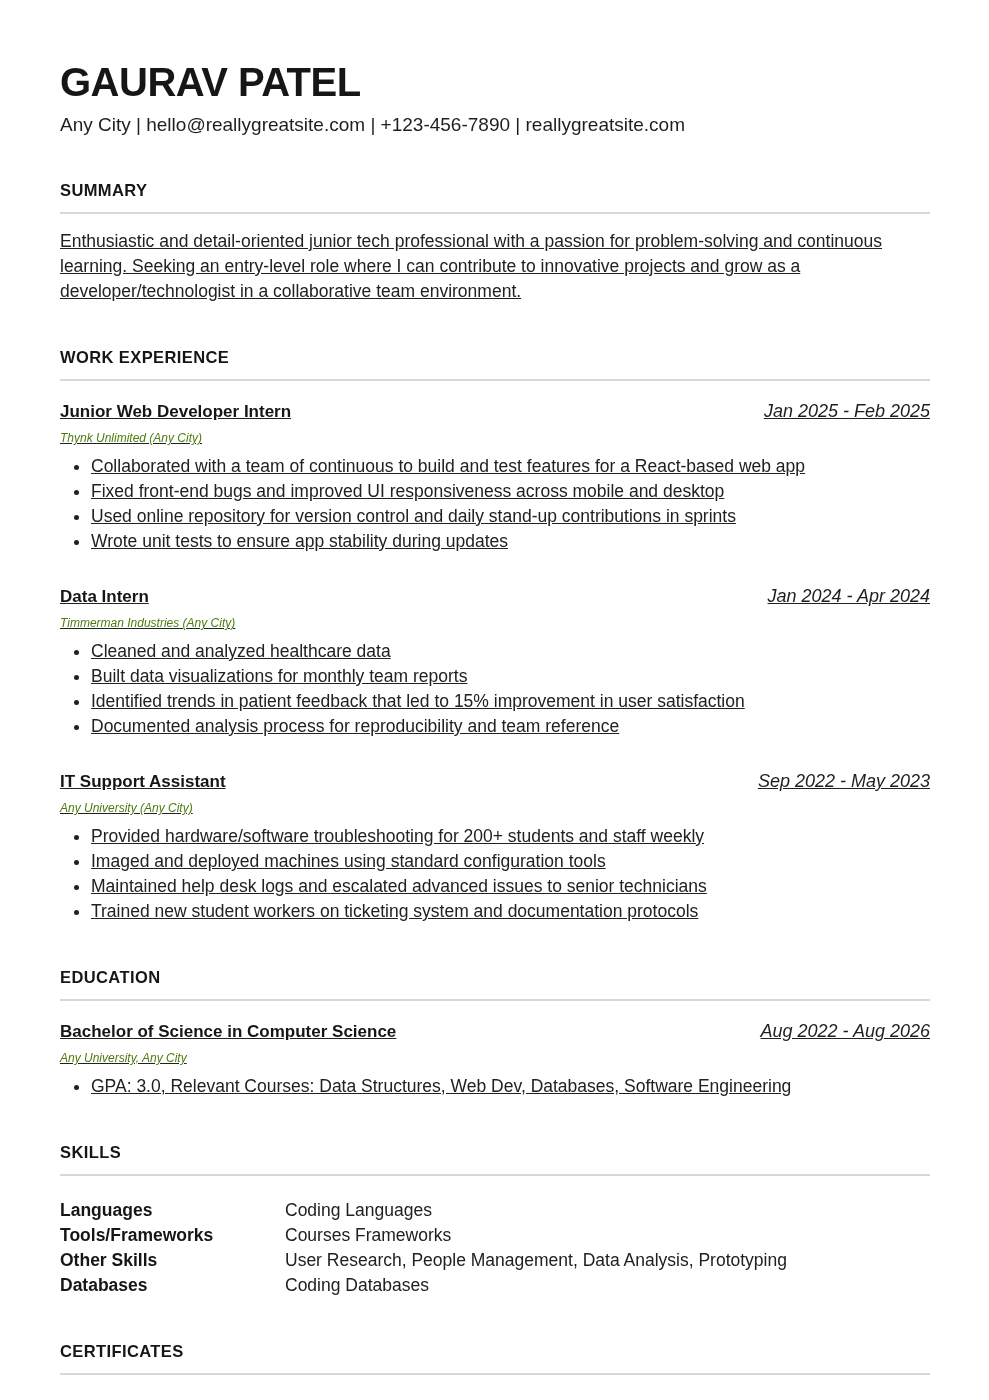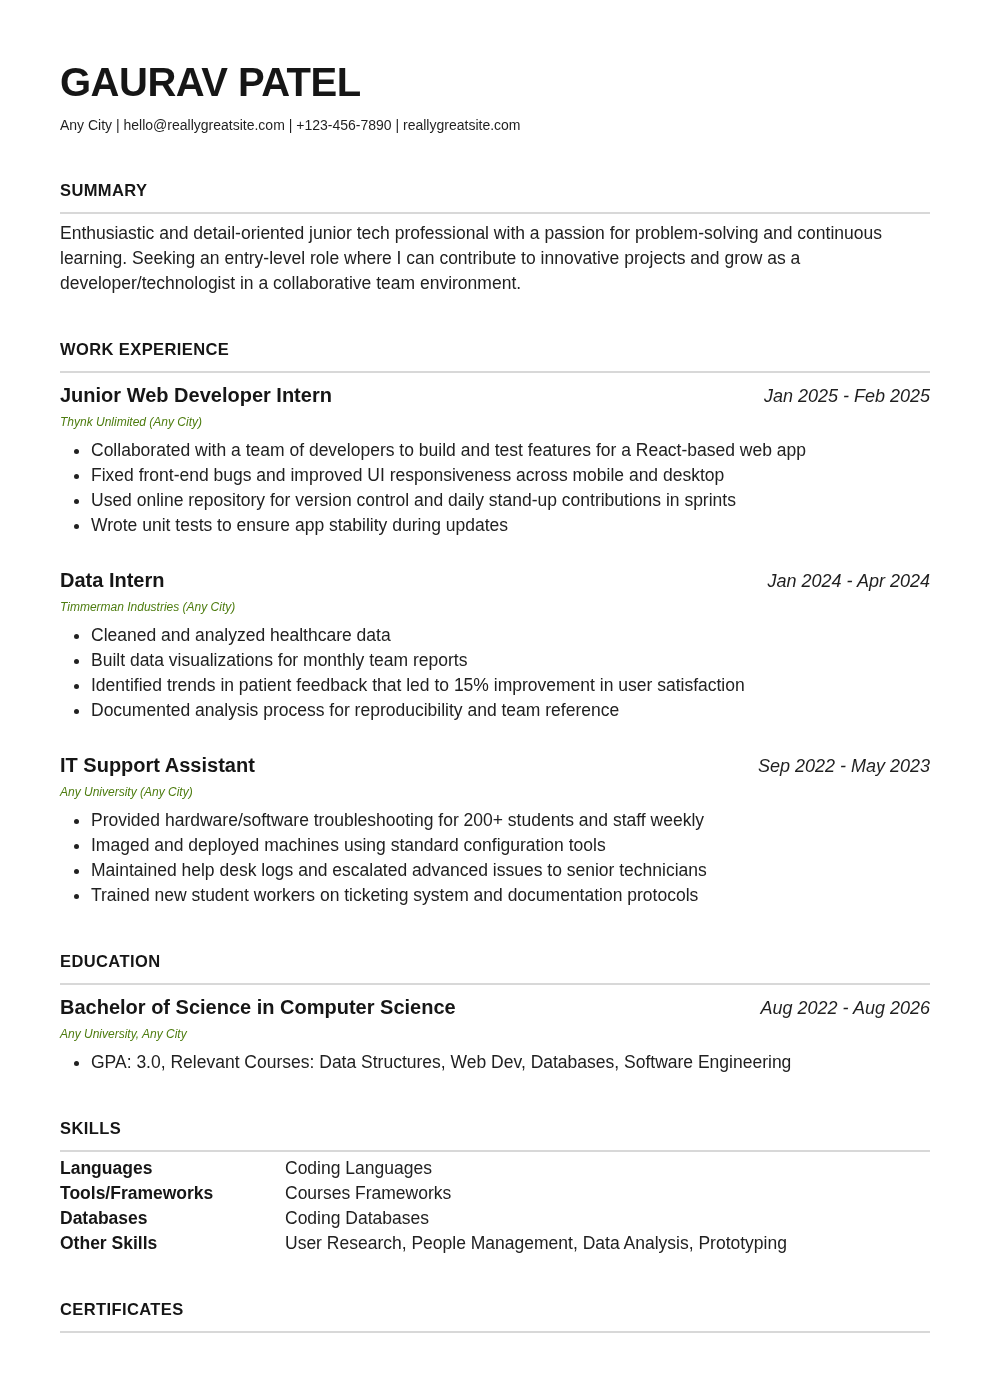--- a/index.html
+++ b/index.html
@@ -17,51 +17,51 @@
   
   .name {
     font-size: 40px;
     font-weight: bold;
     letter-spacing: -0.5px;
     color: #161616;
     line-height: 1.0;
   }
   .contact {
     margin-top: 11px;
-    font-size: 14px;
+    font-size: 19px;
     color: #1f1f1f;
     line-height: 24px;
   }
   
   .section { margin-top: 44px; }
   .section-heading {
     font-size: 16.5px;
     font-weight: bold;
     letter-spacing: 0.4px;
     color: #161616;
     padding-bottom: 12px;
     border-bottom: 2px solid #d8d8d8;
   }
-  .section-body { padding-top: 7px; }
+  .section-body { padding-top: 15px; text-decoration: underline; }
   .para {
     font-size: 17.5px;
     line-height: 25px;
     color: #212121;
   }
   
   .entry { margin-top: 2px; }
   .entry + .entry { margin-top: 29px; }
   .entry-header {
     display: flex;
     justify-content: space-between;
     align-items: baseline;
     line-height: 26px;
   }
   .entry-title {
-    font-size: 20px;
+    font-size: 17px;
     font-weight: bold;
     color: #161616;
   }
   .entry-dates {
     font-size: 18px;
     font-style: italic;
     color: #1f1f1f;
     white-space: nowrap;
   }
   .entry-subtitle {
@@ -75,21 +75,21 @@
     margin-top: 3px;
     padding-left: 31px;
     list-style: disc;
   }
   ul.bullets li {
     font-size: 17.5px;
     line-height: 25px;
     color: #212121;
   }
   
-  .skills-table { padding-top: 4px; }
+  .skills-table { padding-top: 22px; }
   .skill-row {
     display: grid;
     grid-template-columns: 225px 1fr;
     line-height: 25px;
   }
   .skill-label {
     font-size: 17.5px;
     font-weight: bold;
     color: #161616;
   }
@@ -119,21 +119,21 @@
     <h2 class="section-heading">WORK EXPERIENCE</h2>
     <div class="section-body">
 
       <div class="entry">
         <div class="entry-header">
           <span class="entry-title">Junior Web Developer Intern</span>
           <span class="entry-dates">Jan 2025 - Feb 2025</span>
         </div>
         <div class="entry-subtitle">Thynk Unlimited (Any City)</div>
         <ul class="bullets">
-          <li>Collaborated with a team of developers to build and test features for a React-based web app</li>
+          <li>Collaborated with a team of continuous to build and test features for a React-based web app</li>
           <li>Fixed front-end bugs and improved UI responsiveness across mobile and desktop</li>
           <li>Used online repository for version control and daily stand-up contributions in sprints</li>
           <li>Wrote unit tests to ensure app stability during updates</li>
         </ul>
       </div>
 
       <div class="entry">
         <div class="entry-header">
           <span class="entry-title">Data Intern</span>
           <span class="entry-dates">Jan 2024 - Apr 2024</span>
@@ -185,27 +185,27 @@
     <div class="skills-table">
       <div class="skill-row">
         <span class="skill-label">Languages</span>
         <span class="skill-value">Coding Languages</span>
       </div>
       <div class="skill-row">
         <span class="skill-label">Tools/Frameworks</span>
         <span class="skill-value">Courses Frameworks</span>
       </div>
       <div class="skill-row">
+        <span class="skill-label">Other Skills</span>
+        <span class="skill-value">User Research, People Management, Data Analysis, Prototyping</span>
+      </div>
+      <div class="skill-row">
         <span class="skill-label">Databases</span>
         <span class="skill-value">Coding Databases</span>
       </div>
-      <div class="skill-row">
-        <span class="skill-label">Other Skills</span>
-        <span class="skill-value">User Research, People Management, Data Analysis, Prototyping</span>
-      </div>
     </div>
   </section>
 
   <section class="section">
     <h2 class="section-heading">CERTIFICATES</h2>
   </section>
 
 </div>
 
 </body></html>

